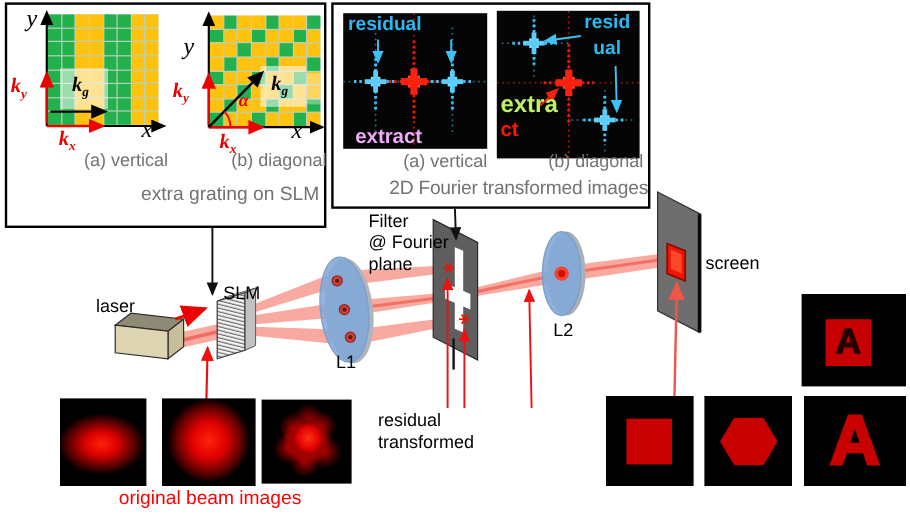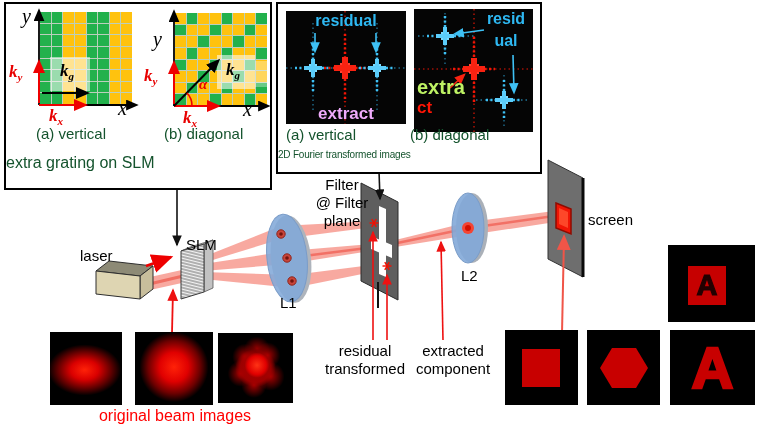--- a/index.html
+++ b/index.html
@@ -1,37 +1,37 @@
 <!DOCTYPE html>
 <html><head>
 <meta charset="utf-8">
 <style>
   html,body{margin:0;padding:0;background:#fff;}
   #canvas{position:relative;width:758px;height:441px;background:#fff;overflow:hidden;
           font-family:"Liberation Sans",sans-serif;}
   .abs{position:absolute;}
   .lbl{position:absolute;font-size:15px;color:#000;white-space:nowrap;line-height:18px;}
-  .center{text-align:center;}
+  .center{text-align:left;}
   .red{color:#f00000;}
   .cyan{color:#2eb8f2;}
   .bold{font-weight:bold;}
   .math{font-family:"Liberation Serif",serif;font-style:italic;font-size:20px;}
   .kvec{position:absolute;font-family:"Liberation Serif",serif;font-style:italic;font-weight:bold;
         font-size:17px;color:#e80000;white-space:nowrap;}
   .kvec sub{font-size:11px;}
   .kblack{color:#000;}
   .inset{position:absolute;border:2px solid #000;background:#fff;z-index:2;}
   .grid8{position:absolute;display:grid;grid-template-columns:repeat(8,1fr);grid-auto-rows:1fr;
          gap:1px;background:#bccfbc;}
   .cell{width:100%;height:100%;}
   .cg{background:#22b14c;}
   .co{background:#ffc20e;}
   .whitepatch{position:absolute;background:rgba(255,255,255,0.55);}
   .fimg{position:absolute;background:#050505;}
-  .fcap{position:absolute;font-size:15px;color:#14532d;text-align:left;}
+  .fcap{position:absolute;font-size:15px;color:#737373;text-align:right;}
   .pbox{position:absolute;background:#000;z-index:2;}
   .cap-red{position:absolute;color:#ff0000;font-size:16px;text-align:center;z-index:3;}
   svg{position:absolute;left:0;top:0;}
   .blob{width:100%;height:100%;}
 </style>
 </head>
 <body>
 
 <div id="canvas">
 
@@ -136,31 +136,27 @@
       <line x1="562" y1="333" x2="564" y2="238" stroke="#f05548" stroke-width="2" marker-end="url(#mrl)"></line>
     </g>
   </svg>
 
   <div class="lbl" style="left:80px;top:247px;z-index:3">laser</div>
   <div class="lbl" style="left:186px;top:236px;z-index:3">SLM</div>
   <div class="lbl" style="left:280px;top:294px;z-index:3">L1</div>
   <div class="lbl" style="left:461px;top:267px;z-index:3">L2</div>
   <div class="lbl center" style="left:307px;top:176px;width:70px;z-index:3">
     <div>Filter</div>
-    <div>@ Filter</div>
+    <div>@ Fourier</div>
     <div>plane</div>
   </div>
   <div class="lbl" style="left:588px;top:211px;z-index:3">screen</div>
   <div class="lbl center" style="left:315px;top:342px;width:100px;z-index:3">
     <div>residual</div>
     <div>transformed</div>
-  </div>
-  <div class="lbl center" style="left:403px;top:342px;width:100px;z-index:3">
-    <div>extracted</div>
-    <div>component</div>
   </div>
 
   <div class="inset" style="left:4px;top:2px;width:264px;height:184px;">
     <div class="grid8" style="left:34px;top:8px;width:92px;height:92px;">
         <div class="cell cg"></div>
         <div class="cell cg"></div>
         <div class="cell co"></div>
         <div class="cell co"></div>
         <div class="cell cg"></div>
         <div class="cell cg"></div>
@@ -418,21 +414,21 @@
         <line x1="36" y1="79" x2="50" y2="66" stroke="#f92211" stroke-width="1.6" marker-end="url(#mrf)"></line>
       </svg>
       <div class="abs cyan bold" style="left:66px;top:1px;width:52px;font-size:16px;text-align:center;">resid</div>
       <div class="abs cyan bold" style="left:66px;top:23px;width:52px;font-size:16px;text-align:center;">ual</div>
       <div class="abs bold" style="left:3px;top:67px;width:54px;font-size:20px;color:#bef264;">extra</div>
       <div class="abs bold" style="left:3px;top:89px;width:54px;font-size:17px;color:#ff1505;">ct</div>
     </div>
 
     <div class="fcap" style="left:8px;top:122px;width:120px;">(a) vertical</div>
     <div class="fcap" style="left:132px;top:122px;width:126px;">(b) diagonal</div>
-    <div class="fcap" style="left:0;top:145px;width:262px;font-size:10px;letter-spacing:-0.2px;">2D Fourier transformed images</div>
+    <div class="fcap" style="left:0;top:145px;width:262px;font-size:16px;letter-spacing:-0.2px;">2D Fourier transformed images</div>
   </div>
 
   <div class="pbox" style="left:50px;top:332px;width:72px;height:73px;">
     <div class="blob" style="background:radial-gradient(55% 38% at 48% 52%, #ff2208 0%, #da0000 35%, #5e0000 68%, #000 92%);"></div>
   </div>
   <div class="pbox" style="left:135px;top:332px;width:78px;height:73px;">
     <div class="blob" style="background:radial-gradient(46% 50% at 50% 48%, #ff2208 0%, #e00000 40%, #6e0000 72%, #000 96%);"></div>
   </div>
   <div class="pbox" style="left:218px;top:333px;width:75px;height:70px;">
     <div class="blob" style="background:

